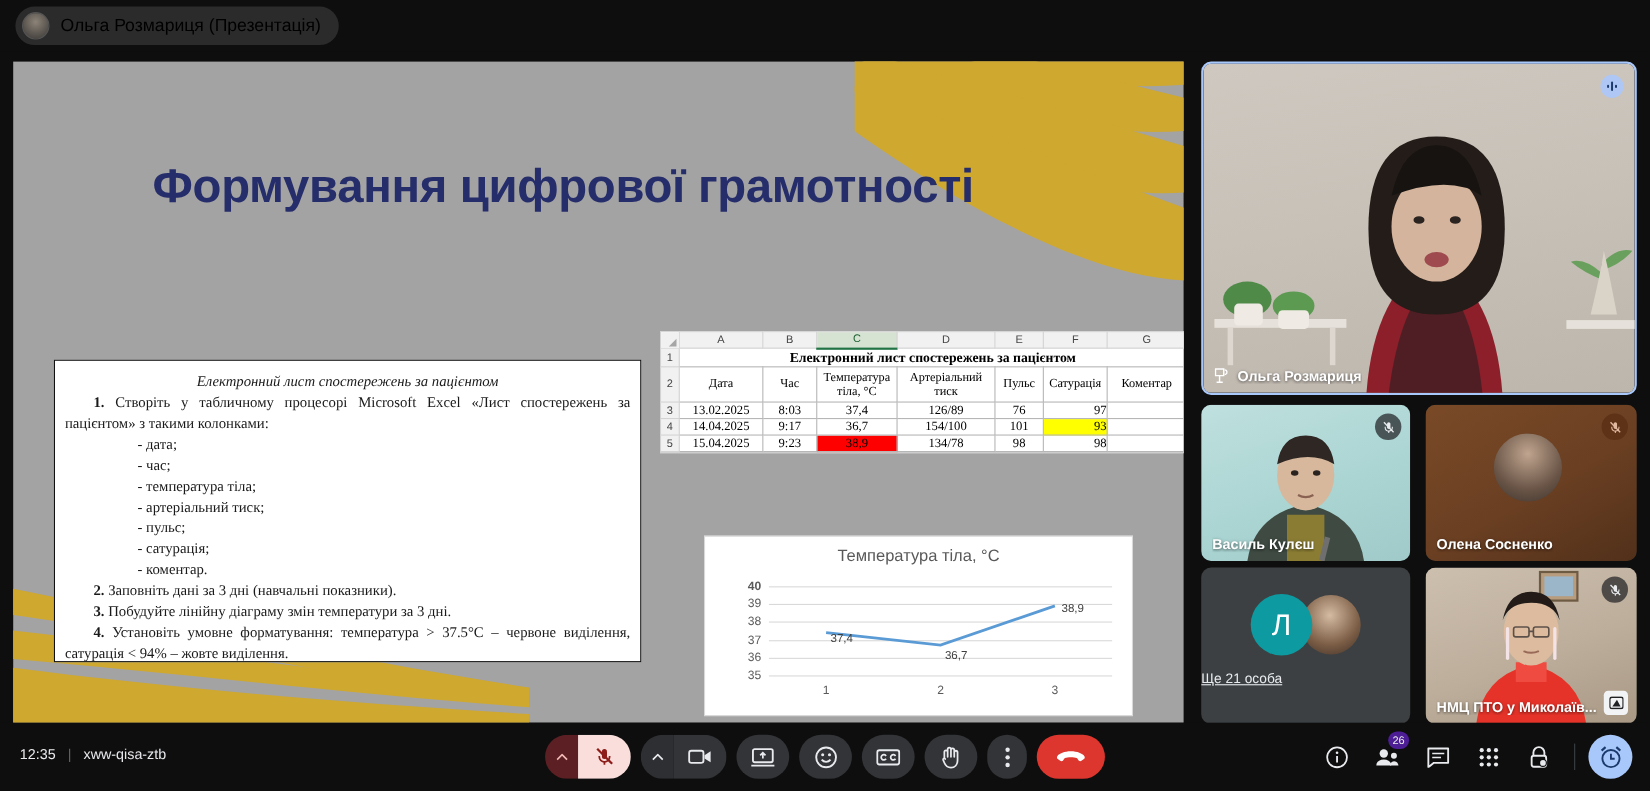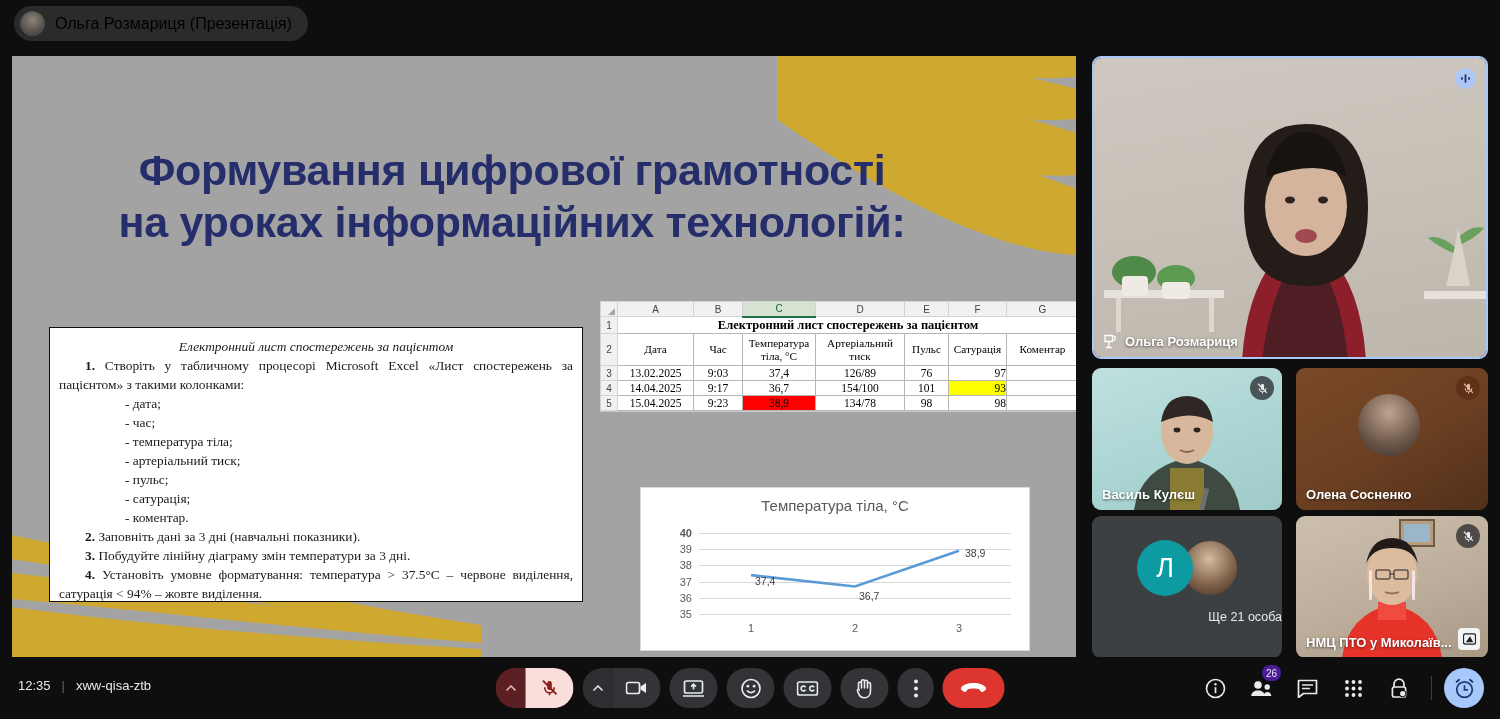--- a/index.html
+++ b/index.html
@@ -165,21 +165,21 @@
     width: 56px; height: 56px; border-radius: 50%; background: #0d9aa0;
     color: #fff; font-size: 27px; display: flex; align-items: center;
     justify-content: center; position: relative; z-index: 2;
   }
   #tile-4 .photo {
     width: 54px; height: 54px; border-radius: 50%; margin-left: -10px;
     background-image: radial-gradient(circle at 48% 34%, #d4bba2 0%, #7e5f47 58%, #3c2f26 100%);
   }
   #tile-4 .more-label {
     position: absolute; left: 0; right: 0; top: 94px;
-    text-align: right; color: #e8eaed; font-size: 12.5px;
+    text-align: left; color: #e8eaed; font-size: 12.5px; text-decoration: underline;
   }
   .pip-btn {
     position: absolute; right: 8px; bottom: 8px;
     width: 22px; height: 22px; border-radius: 4px; background: #f1f3f4;
     display: flex; align-items: center; justify-content: center;
   }
 
   
   #bottombar { position: absolute; left: 0; bottom: 0; width: 1500px; height: 62px;
                background: #0e0e0e; }
@@ -245,21 +245,20 @@
     </svg>
 
     <svg class="swoosh-bl" width="470" height="125" viewBox="0 0 470 125">
       <path d="M0,2 L0,26 C120,42 300,86 470,104 L470,92 C300,66 120,26 0,2 Z" fill="#cfa830"></path>
       <path d="M0,40 L0,66 C140,78 310,98 470,110 L470,100 C310,80 140,56 0,40 Z" fill="#cfa830"></path>
       <path d="M0,74 L0,125 L470,125 L470,116 C300,106 140,92 0,74 Z" fill="#cfa830"></path>
     </svg>
 
     <div id="slide-title">
       <span>Формування цифрової грамотності</span>
-      <span>на уроках інформаційних технологій:</span>
     </div>
 
     <div id="task-box">
       <div id="task-heading">Електронний лист спостережень за пацієнтом</div>
       <div class="task-p"><b>1.</b> Створіть у табличному процесорі Microsoft Excel  «Лист спостережень за пацієнтом» з такими колонками:</div>
       <div class="task-dash">- дата;</div>
       <div class="task-dash">- час;</div>
       <div class="task-dash">- температура тіла;</div>
       <div class="task-dash">- артеріальний тиск;</div>
       <div class="task-dash">- пульс;</div>
@@ -303,21 +302,21 @@
           <td class="hdr-cell">Час</td>
           <td class="hdr-cell">Температура тіла, °C</td>
           <td class="hdr-cell">Артеріальний тиск</td>
           <td class="hdr-cell">Пульс</td>
           <td class="hdr-cell">Сатурація</td>
           <td class="hdr-cell">Коментар</td>
         </tr>
         <tr>
           <td class="rowhdr">3</td>
           <td class="cell">13.02.2025</td>
-          <td class="cell">9:03</td>
+          <td class="cell">8:03</td>
           <td class="cell">37,4</td>
           <td class="cell">126/89</td>
           <td class="cell">76</td>
           <td class="cell num">97</td>
           <td class="cell"></td>
         </tr>
         <tr>
           <td class="rowhdr">4</td>
           <td class="cell">14.04.2025</td>
           <td class="cell">9:17</td>

